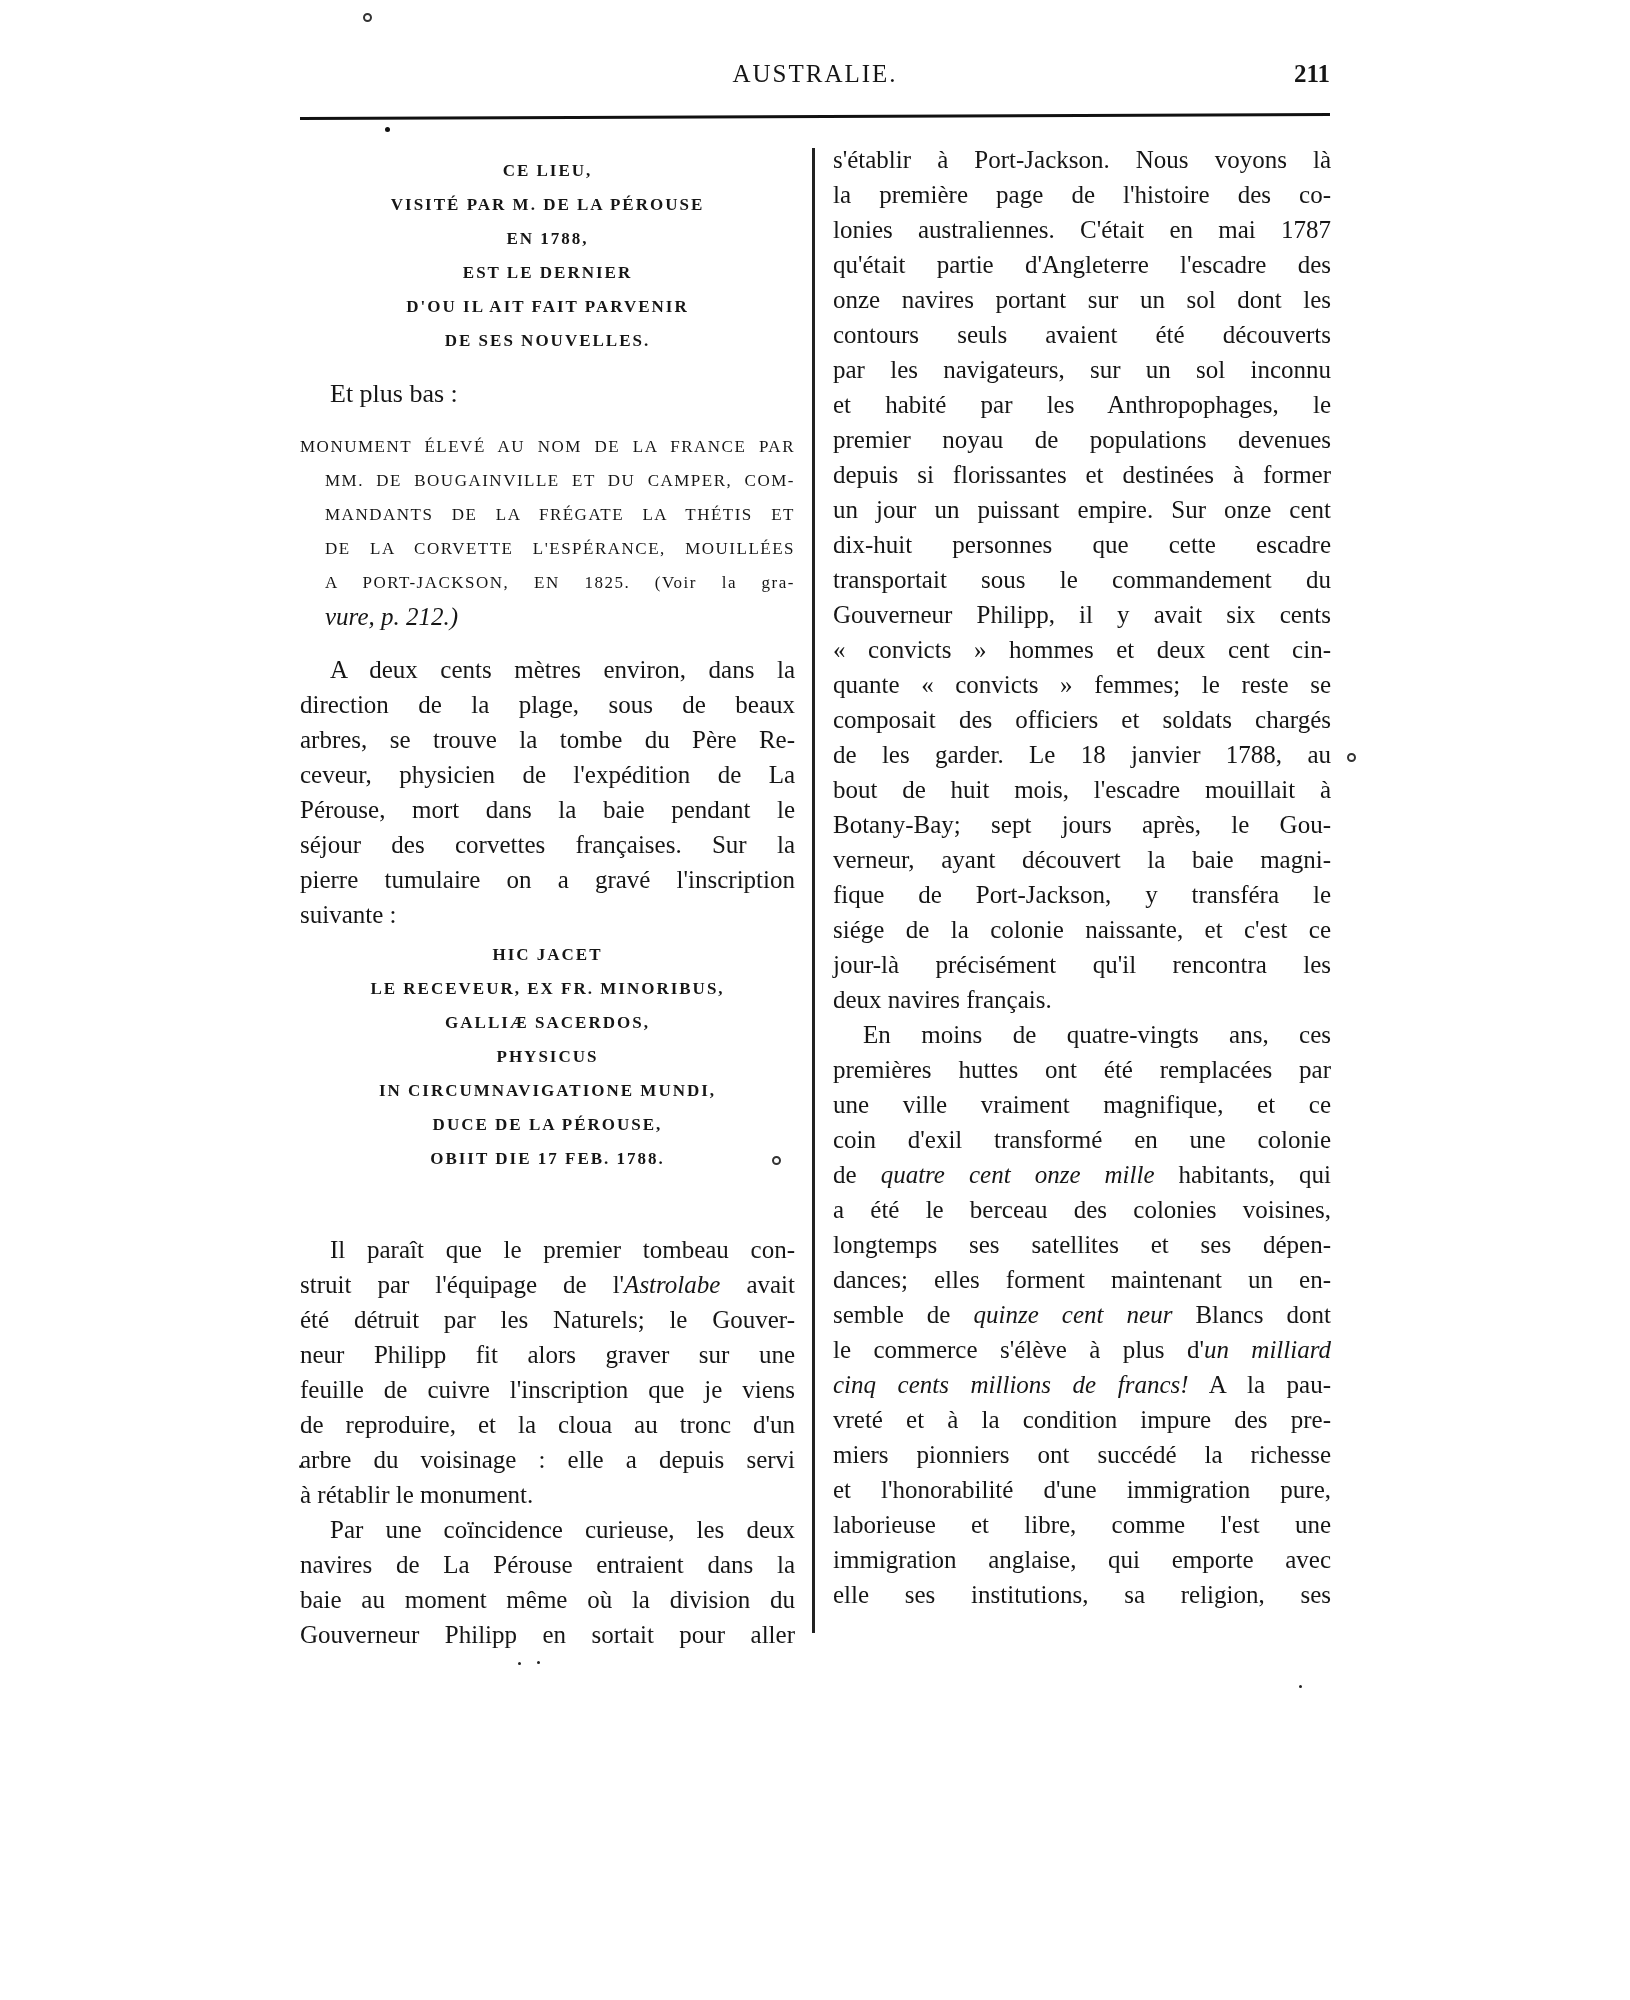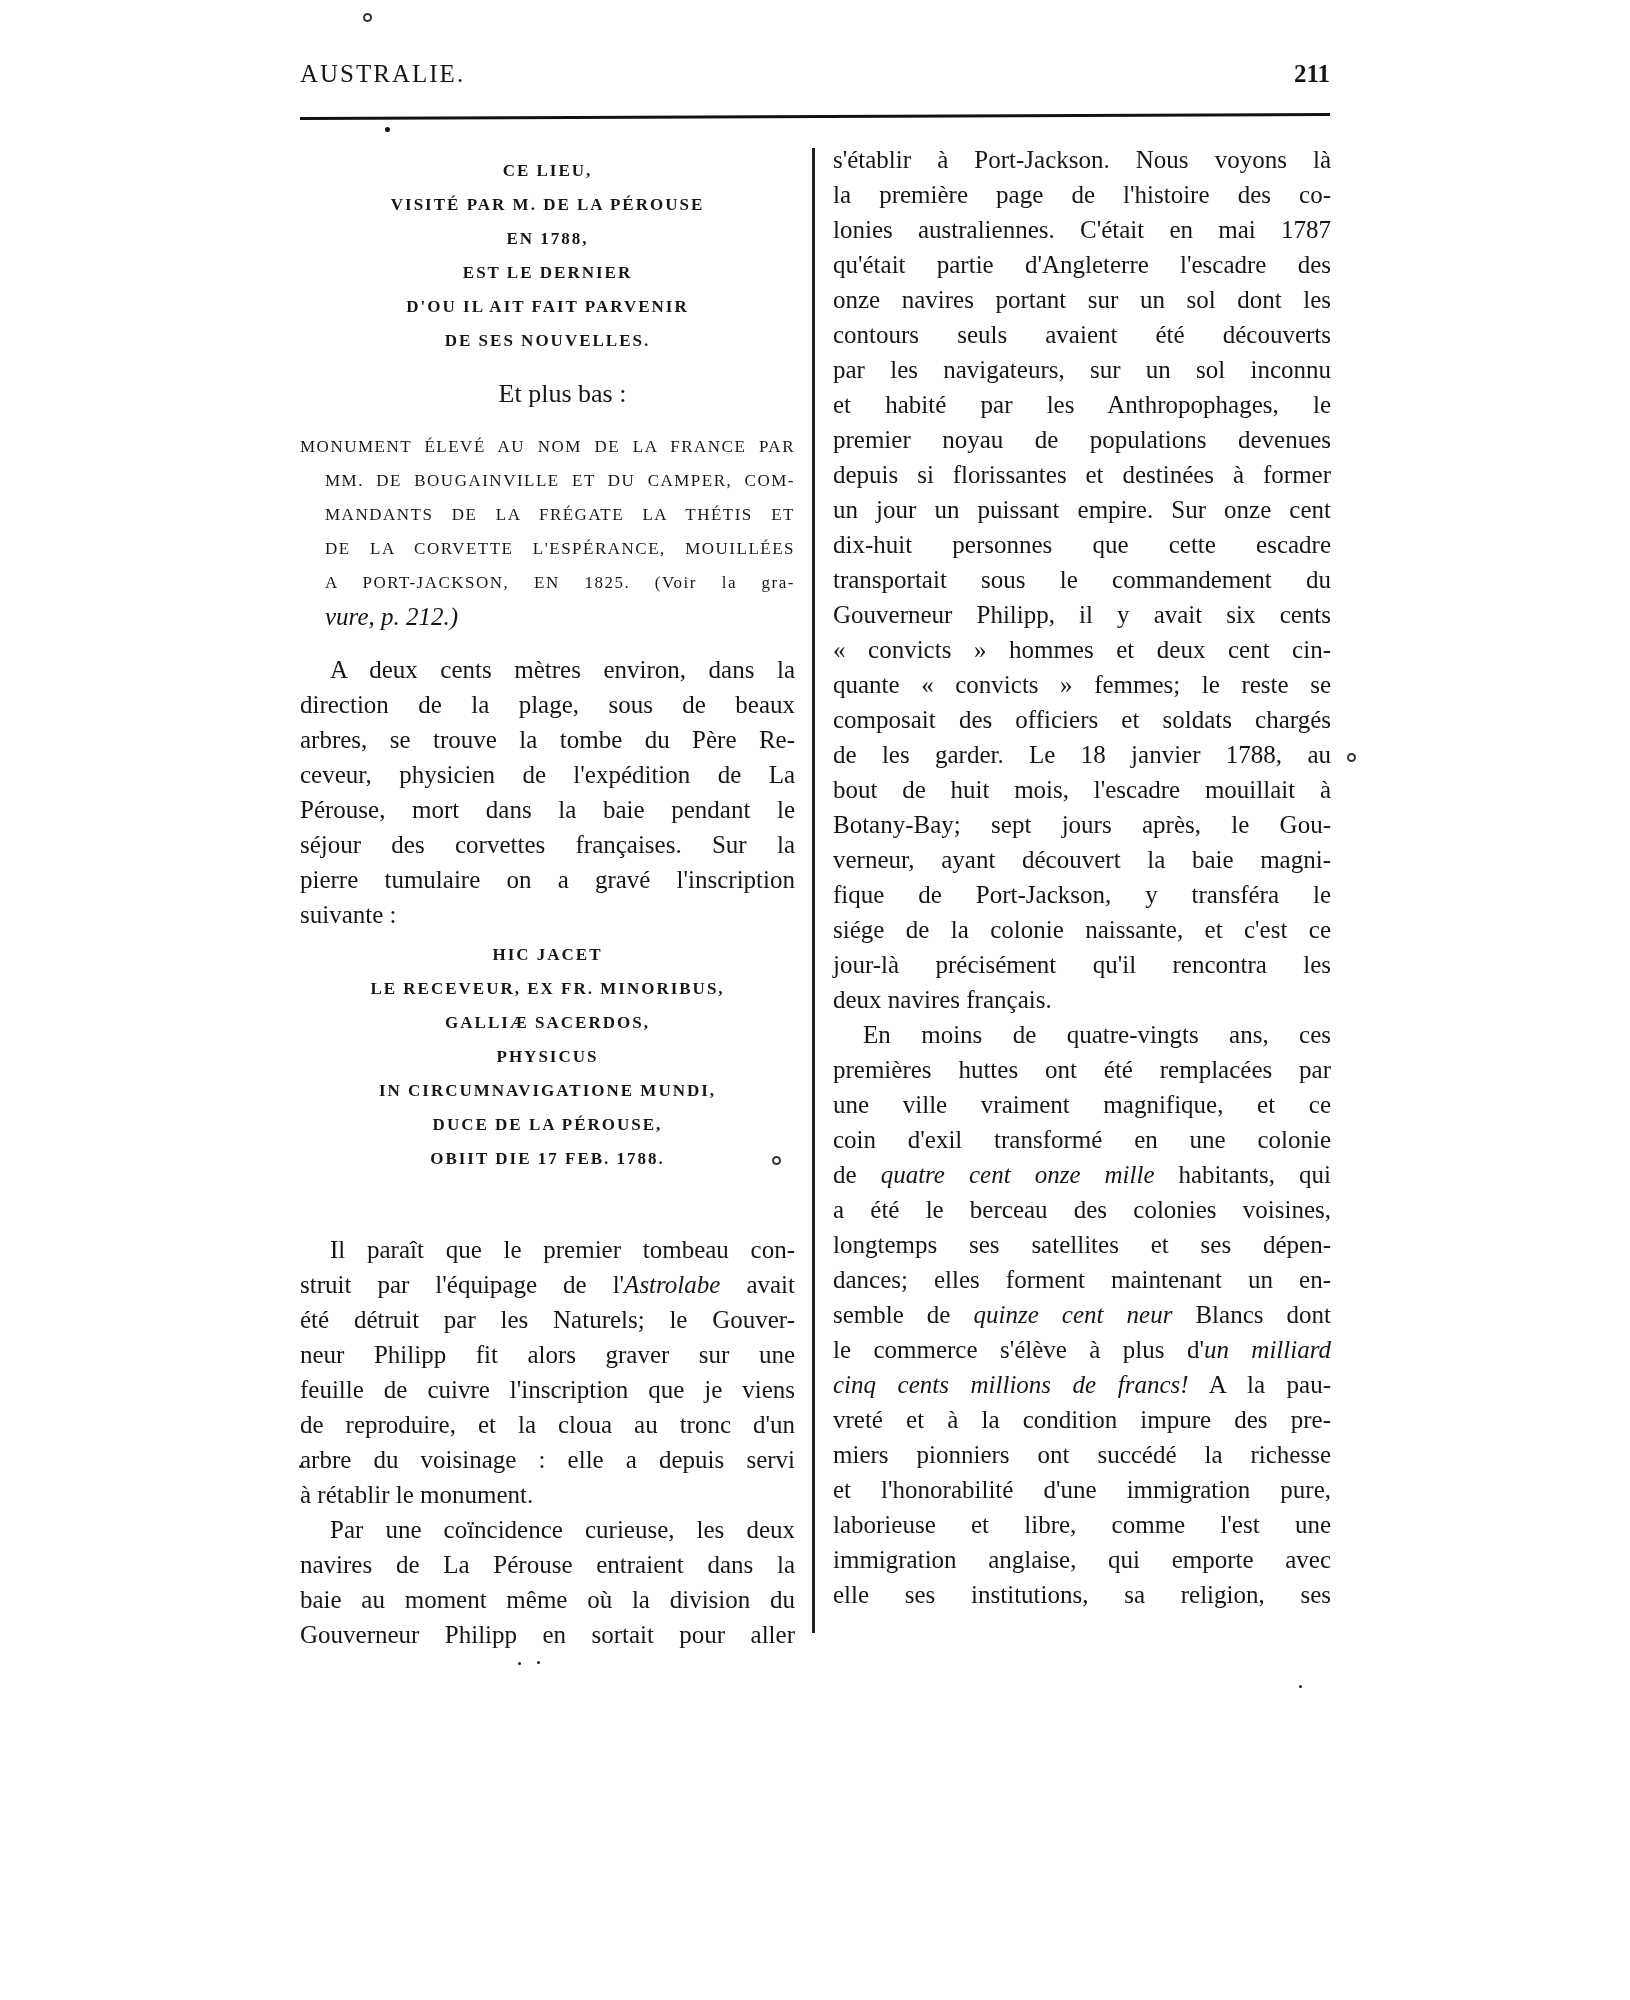--- a/index.html
+++ b/index.html
@@ -1,21 +1,21 @@
 <!DOCTYPE html>
 <html><head>
 <meta charset="utf-8">
 <style>
   html, body { margin: 0; padding: 0; background: #ffffff; }
   body { width: 1630px; height: 2000px; position: relative; overflow: hidden;
          font-family: "DejaVu Serif", "Liberation Serif", serif; color: #161616; }
   .page { position: absolute; left: 0; top: 0; width: 1630px; height: 2000px; }
 
   .running-head { position: absolute; top: 58px; left: 300px; width: 1030px; height: 40px; }
-  .running-title { position: absolute; left: 0; right: 0; text-align: left;
+  .running-title { position: absolute; left: 0; right: 0; text-align: center;
                    font-family: "Liberation Serif", serif; font-size: 25px; letter-spacing: 2px; top: 2px; }
   .page-number { position: absolute; right: 0; top: 2px; font-family: "Liberation Serif", serif;
                  font-size: 25px; font-weight: bold; }
   .head-rule { position: absolute; top: 117px; left: 300px; width: 1030px; height: 3px;
                background: #111; transform: rotate(-0.22deg); transform-origin: left center; }
   .head-dot { position: absolute; top: 127px; left: 385px; width: 5px; height: 5px; background:#111; border-radius:50%; }
 
   .column { position: absolute; top: 142px; }
   .col-left { left: 300px; width: 495px; }
   .col-right { left: 833px; width: 498px; }
@@ -31,21 +31,21 @@
   .insc-line { display: block; font-family: "Liberation Serif", serif; font-size: 17px; font-weight: bold;
                letter-spacing: 2px; line-height: 34px; }
 
   .monument { margin: 0; }
   .mon-line { display: block; font-family: "Liberation Serif", serif; font-size: 17px; font-weight: normal;
               letter-spacing: 1.5px; line-height: 34px; text-align: justify; text-align-last: justify; white-space: nowrap; }
   .mon-line.hang { padding-left: 25px; }
   .mon-line.last { text-align-last: left; font-weight: normal; font-size: 25px; letter-spacing: 0; }
   .mon-line i, .line i { font-style: italic; }
 
-  .subhead { font-family: "Liberation Serif", serif; font-size: 26px; margin: 18px 0 18px 30px; line-height: 36px; text-align: center; }
+  .subhead { font-family: "Liberation Serif", serif; font-size: 26px; margin: 18px 0 18px 30px; line-height: 36px; }
 
   .speck { position: absolute; background: #222; border-radius: 50%; }
   .ring { position: absolute; border: 2px solid #333; border-radius: 50%; width: 5px; height: 5px; background: transparent; }
 </style>
 </head>
 <body>
 
 <div class="page">
 
   <div class="running-head">

